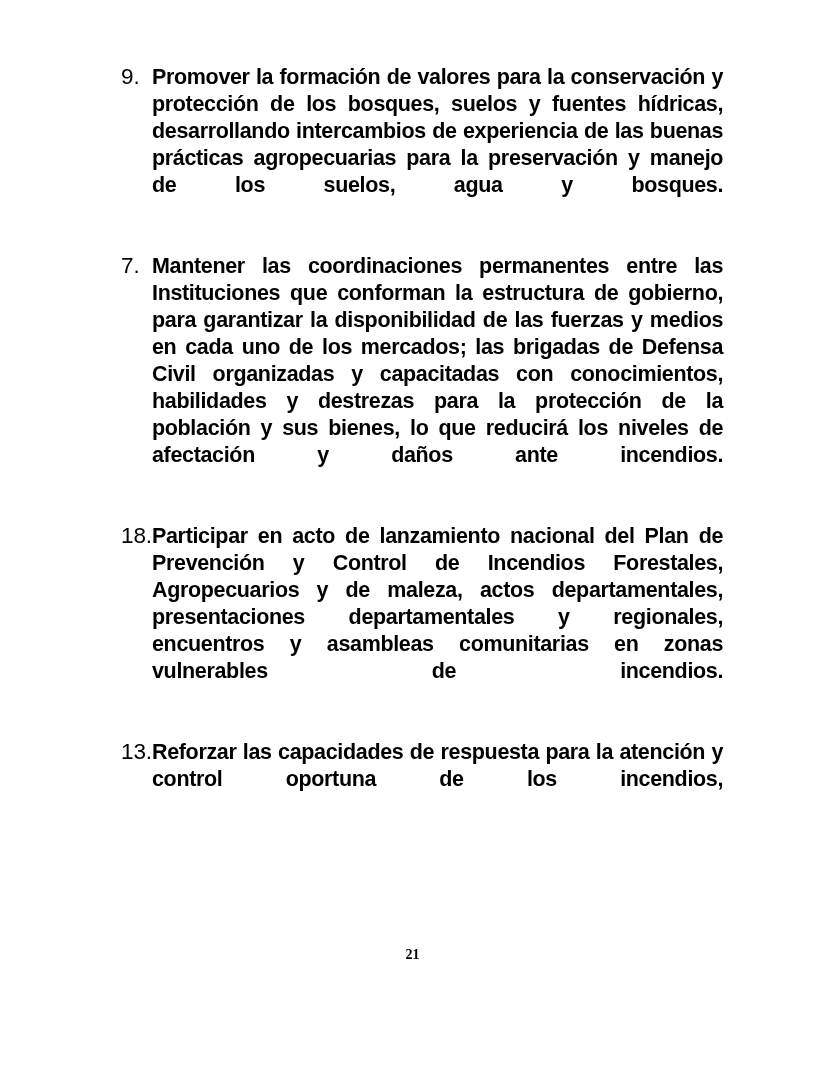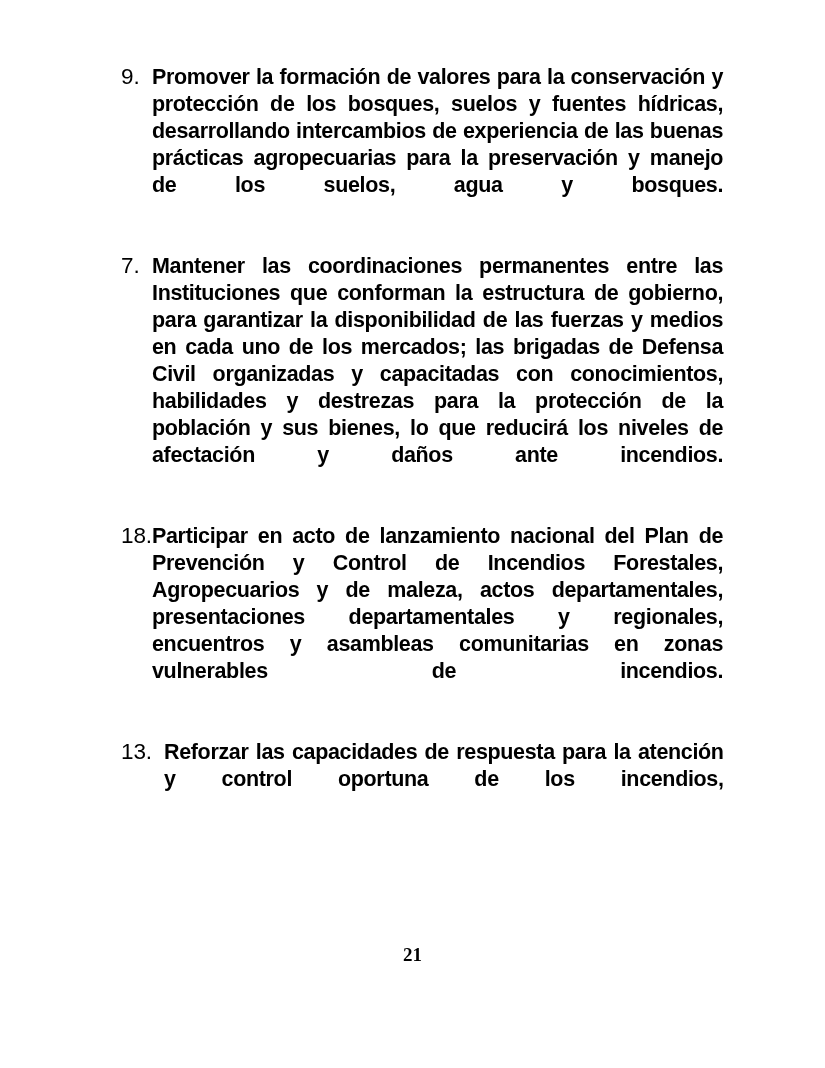--- a/index.html
+++ b/index.html
@@ -27,21 +27,20 @@
 
   .list-item {
     display: flex;
     align-items: flex-start;
     margin: 0 0 27px 0;
     color: #000000;
   }
 
   .list-item:last-of-type {
     margin-bottom: 0;
-    gap: 12px;
   }
 
   .item-marker {
     flex: 0 0 auto;
     min-width: 31px;
     font-weight: 400;
     font-size: 22.5px;
     line-height: 27px;
     letter-spacing: -0.1px;
     color: #000000;
@@ -72,21 +71,21 @@
   }
 
   .page-number {
     position: absolute;
     left: 0;
     right: 0;
     top: 946px;
     text-align: center;
     font-family: "Liberation Serif", "DejaVu Serif", serif;
     font-weight: 700;
-    font-size: 19px;
+    font-size: 14px;
     line-height: 18px;
     color: #000000;
   }
 </style>
 </head>
 <body>
 
 <div class="page">
 
   <div class="content-block">

